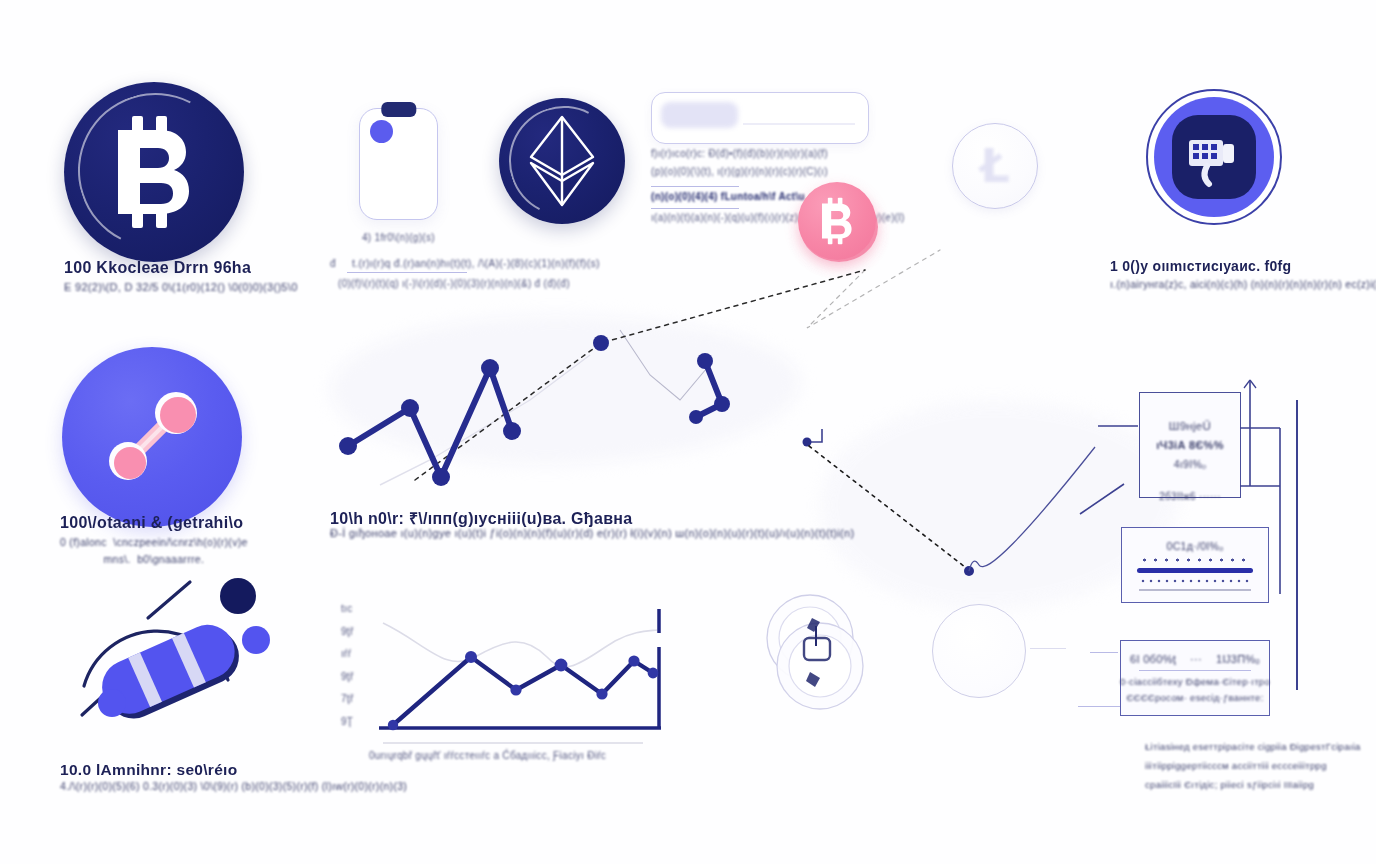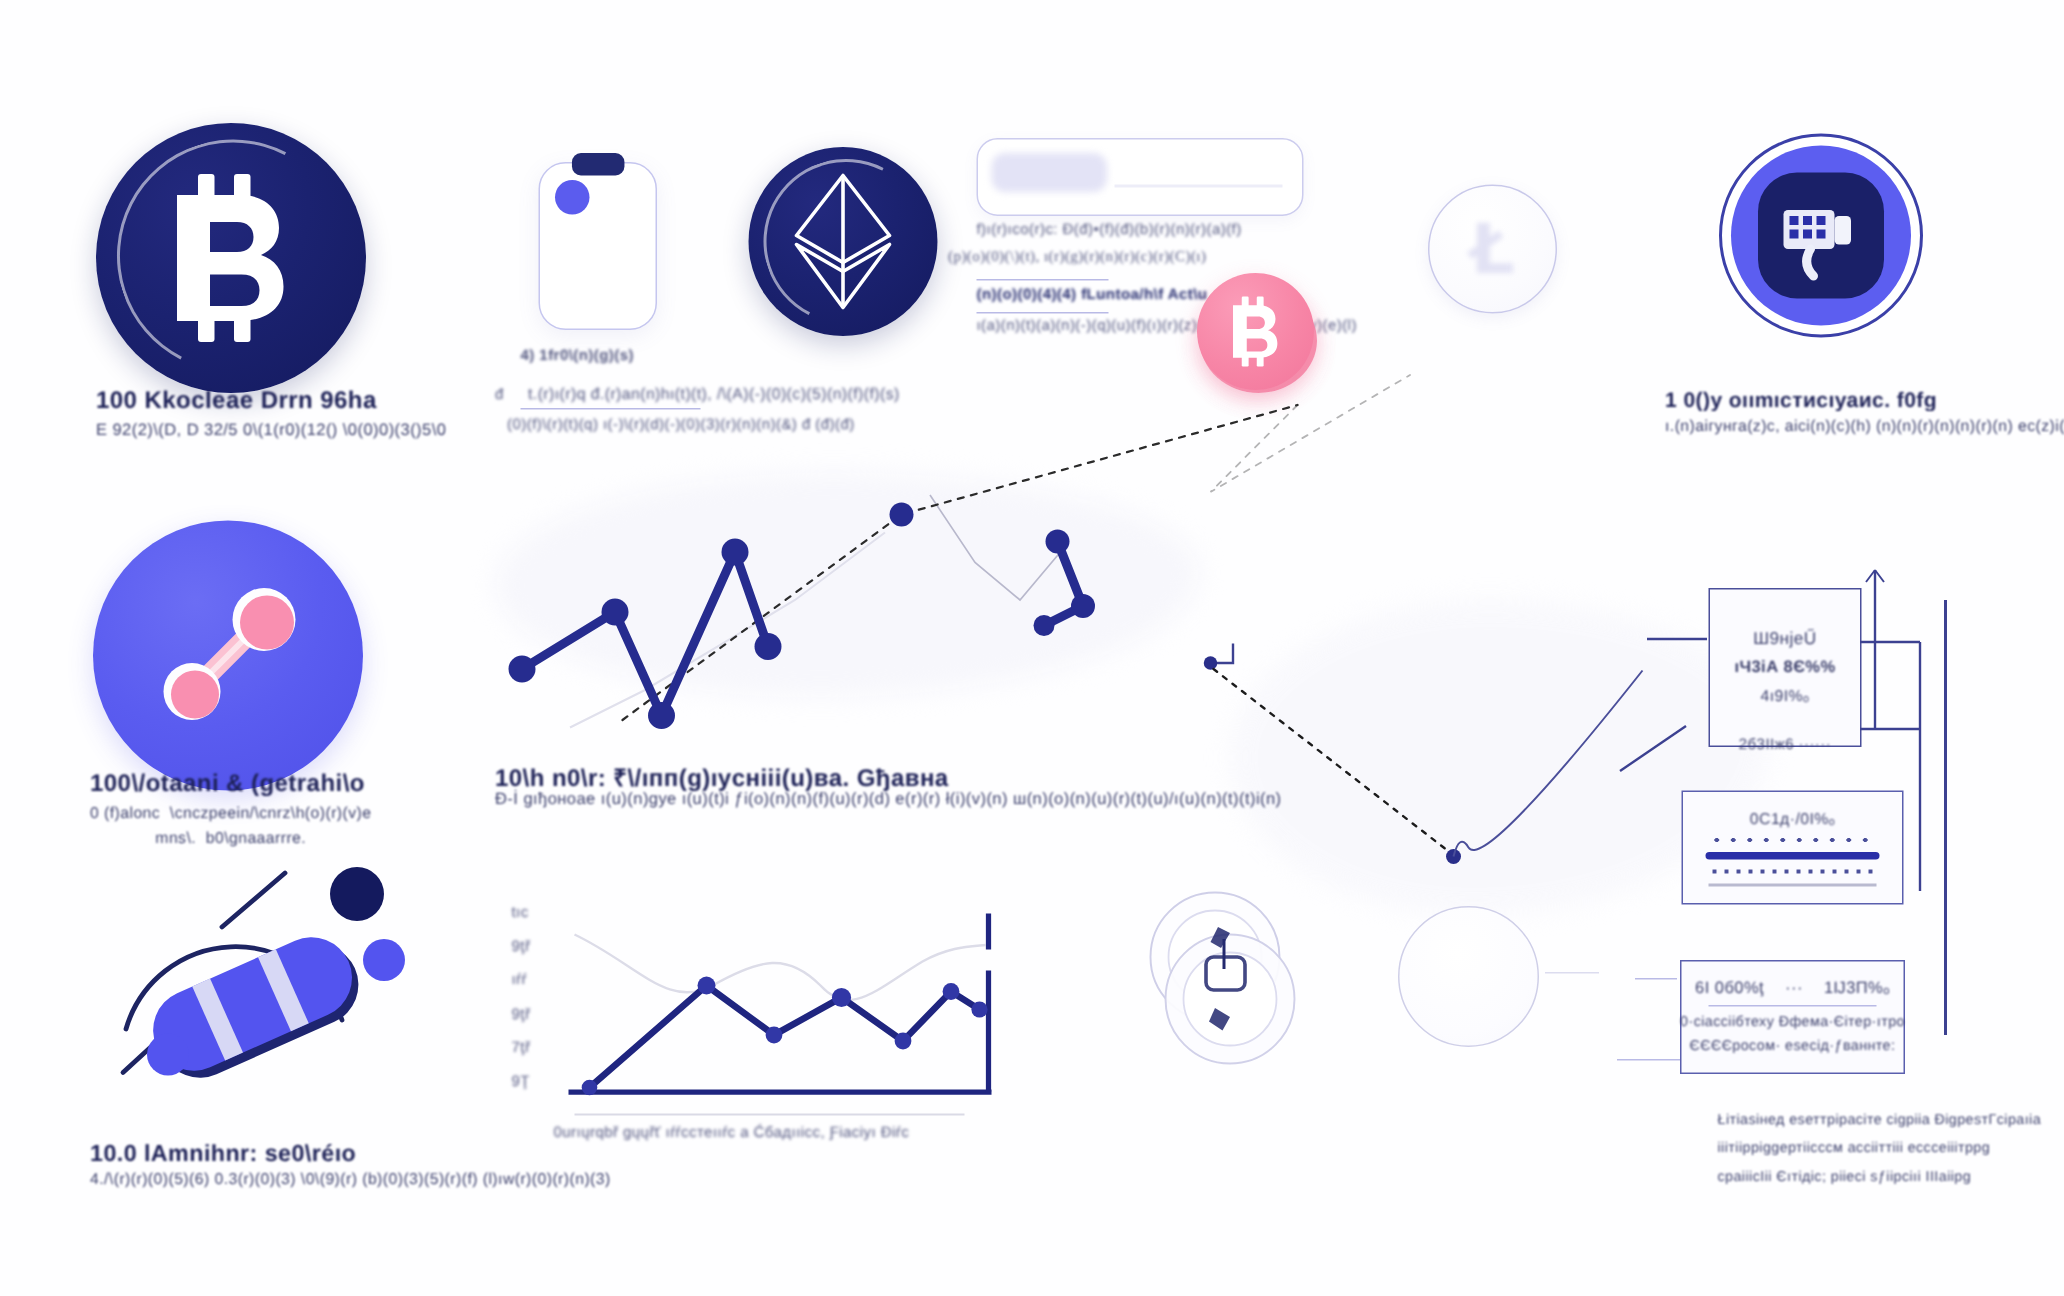--- a/index.html
+++ b/index.html
@@ -188,23 +188,23 @@
       <circle cx="52" cy="125" r="14" fill="#5354ef"></circle>
     </svg>
   </div>
   <div class="abs blurtxt h" style="left:60px;top:761px;font-size:15.5px;">10.0 lAmnihnr: se0\réıо</div>
   <div class="abs blurtxt" style="left:60px;top:780px;font-size:10.5px;">4./\(r)(r)(0)(5)(6)    0.3(r)(0)(3)  \0\(9)(r)  (b)(0)(3)(5)(r)(f) (l)ıw(r)(0)(r)(n)(3)</div>
 
   <div class="device" style="left:359px;top:108px;width:77px;height:110px;">
     <div class="notch"></div>
     <div class="dot"></div>
   </div>
-  <div class="abs blurtxt tiny" style="left:347px;top:232px;font-weight:bold;">4) 1fr0\(n)(g)(s)</div>
+  <div class="abs blurtxt tiny" style="left:362px;top:232px;">4) 1fr0\(n)(g)(s)</div>
   <div class="abs blurtxt tiny" style="left:330px;top:258px;">đ</div>
-  <div class="abs blurtxt tiny" style="left:352px;top:257px;font-size:10.5px;">t.(r)ı(r)q  đ.(r)an(n)hı(t)(t),  /\(A)(-)(0)(c)(5)(n)(f)(f)(s)</div>
+  <div class="abs blurtxt tiny" style="left:352px;top:257px;font-size:10.5px;">t.(r)ı(r)q  đ.(r)an(n)hı(t)(t),  /\(A)(-)(8)(c)(1)(n)(f)(f)(s)</div>
   <div class="rule abs" style="left:347px;top:272px;width:120px;"></div>
   <div class="abs blurtxt tiny" style="left:338px;top:278px;">(0)(f)\(r)(t)(q)   ı(-)\(r)(d)(-)(0)(3)(r)(n)(n)(&amp;)      đ (đ)(đ)</div>
 
   <div class="coin coin-navy" style="left:499px;top:98px;width:126px;height:126px;">
     <div class="glint"></div>
     <div class="glyph">
       <svg width="74" height="96" viewBox="0 0 74 96" aria-hidden="true">
         <g fill="none" stroke="#ffffff" stroke-width="2.4" stroke-linejoin="round">
           <path d="M37 4 L68 44 L37 62 L6 44 Z"></path>
           <path d="M6 50 L37 68 L68 50 L37 92 Z"></path>
@@ -212,21 +212,21 @@
         </g>
       </svg>
     </div>
   </div>
 
   <div class="searchbar" style="left:651px;top:92px;width:216px;height:50px;">
     <div class="blob"></div>
     <div class="line"></div>
   </div>
   <div class="abs blurtxt tiny" style="left:651px;top:148px;">f)ı(r)ıсо(r)с:  Đ(đ)•(f)(đ)(b)(r)(n)(r)(a)(f)</div>
-  <div class="abs blurtxt tiny" style="left:632px;top:166px;font-family:Liberation Serif, serif;">(p)(o)(0)(\)(t),  ı(r)(g)(r)(n)(r)(c)(r)(C)(ı)</div>
+  <div class="abs blurtxt tiny" style="left:651px;top:166px;">(p)(o)(0)(\)(t),  ı(r)(g)(r)(n)(r)(c)(r)(C)(ı)</div>
   <div class="rule abs" style="left:651px;top:186px;width:88px;"></div>
   <div class="abs blurtxt tiny" style="left:651px;top:191px;font-weight:700;color:#232a6e;">(n)(o)(0)(4)(4)   fLuntoa/h\f Aсt\u</div>
   <div class="rule abs" style="left:651px;top:208px;width:88px;"></div>
   <div class="abs blurtxt tiny" style="left:651px;top:212px;">ı(a)(n)(t)(a)(n)(-)(q)(u)(f)(ı)(r)(z)(a)(f)(s)(r)(n)(r)(v)(e)(l)</div>
 
   <div class="coin coin-ghost" style="left:952px;top:123px;width:84px;height:84px;">
     <div class="glyph ghostmark" style="font-size:46px;">Ł</div>
   </div>
 
   <div class="abs" style="left:798px;top:182px;width:82px;height:82px;">

